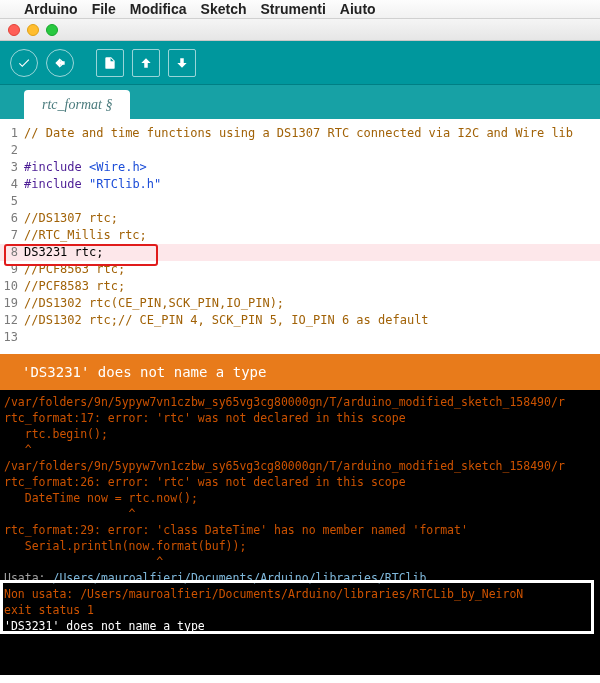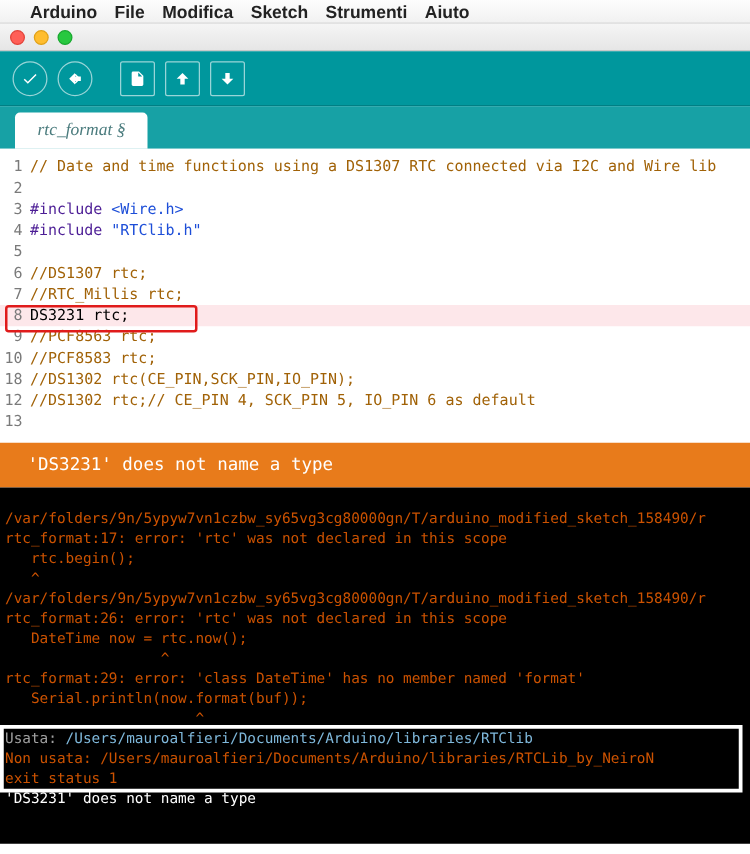--- a/index.html
+++ b/index.html
@@ -20,42 +20,42 @@
   
   
   .toolbar { height:44px; background:#00979d; display:flex; align-items:center; padding:0 10px; gap:8px; border-bottom:1px solid #007f84; }
   .tb-btn { width:28px; height:28px; border:1px solid rgba(255,255,255,0.6); border-radius:50%; display:flex; align-items:center; justify-content:center; background:transparent; }
   .tb-btn svg { fill:#fff; }
   .tb-sq { width:28px; height:28px; border:1px solid rgba(255,255,255,0.6); border-radius:2px; display:flex; align-items:center; justify-content:center; background:transparent; }
   .tb-sq svg { fill:#fff; }
   .tb-gap { width:6px; }
   
   
-  .tabbar { height:34px; background:#17a1a5; display:flex; align-items:flex-end; padding:0 12px; }
+  .tabbar { height:34px; background:#17a1a5; display:flex; align-items:flex-end; padding:0 24px; }
   .tab { background:#fff; padding:7px 18px 6px 18px; border-radius:4px 4px 0 0; font-size:14px; color:#4a7b7d; font-weight:400; font-family:Georgia, serif; font-style:italic; }
   
   
   .editor { background:#fff; font-family:Menlo,Monaco,Consolas,monospace; font-size:12px; padding:6px 0 8px 0; line-height:17px; }
   .row { display:flex; white-space:pre; }
   .row.hl { background:#fde7ea; }
   .gut { width:24px; text-align:right; color:#7a7a7a; padding-right:6px; user-select:none; flex-shrink:0; }
   .hl .gut { color:#7a7a7a; }
   .code { flex:1; color:#000; }
   .cmt { color:#a16207; }      
   .pre { color:#4c1d95; }      
   .str { color:#1d4ed8; }
   
   .codeframe { position:relative; }
   .redbox { position:absolute; border:2px solid #e01b1b; border-radius:3px; }
   
   
   .errbanner { background:#e87b1b; color:#fff; font-family:Menlo,Monaco,Consolas,monospace; font-size:14px; padding:10px 22px; font-weight:400; }
   
   
-  .console { background:#000; color:#cc5200; font-family:Menlo,Monaco,Consolas,monospace; font-size:11.5px; line-height:16px; padding:16px 4px 6px 4px; position:relative; height:285px; }
+  .console { background:#000; color:#cc5200; font-family:Menlo,Monaco,Consolas,monospace; font-size:11.5px; line-height:16px; padding:4px 4px 6px 4px; position:relative; height:285px; }
   .console .ln { white-space:pre; }
   .console .info { color:#a0a0a0; }
   .console .link { color:#7fb8db; }
   .console .w { color:#fff; }
   .whitebox { position:absolute; border:3px solid #fff; }
 </style>
 </head>
 <body>
 
 <div class="menubar">
@@ -113,21 +113,21 @@
       <div class="row"><span class="gut">1</span><span class="code"><span class="cmt">// Date and time functions using a DS1307 RTC connected via I2C and Wire lib</span></span></div>
       <div class="row"><span class="gut">2</span><span class="code"></span></div>
       <div class="row"><span class="gut">3</span><span class="code"><span class="pre">#include </span><span class="str">&lt;Wire.h&gt;</span></span></div>
       <div class="row"><span class="gut">4</span><span class="code"><span class="pre">#include </span><span class="str">"RTClib.h"</span></span></div>
       <div class="row"><span class="gut">5</span><span class="code"></span></div>
       <div class="row"><span class="gut">6</span><span class="code"><span class="cmt">//DS1307 rtc;</span></span></div>
       <div class="row"><span class="gut">7</span><span class="code"><span class="cmt">//RTC_Millis rtc;</span></span></div>
       <div class="row hl"><span class="gut">8</span><span class="code">DS3231 rtc;</span></div>
       <div class="row"><span class="gut">9</span><span class="code"><span class="cmt">//PCF8563 rtc;</span></span></div>
       <div class="row"><span class="gut">10</span><span class="code"><span class="cmt">//PCF8583 rtc;</span></span></div>
-      <div class="row"><span class="gut">18</span><span class="code"><span class="cmt">//DS1302 rtc(CE_PIN,SCK_PIN,IO_PIN);</span></span></div>
+      <div class="row"><span class="gut">19</span><span class="code"><span class="cmt">//DS1302 rtc(CE_PIN,SCK_PIN,IO_PIN);</span></span></div>
       <div class="row"><span class="gut">12</span><span class="code"><span class="cmt">//DS1302 rtc;// CE_PIN 4, SCK_PIN 5, IO_PIN 6 as default</span></span></div>
       <div class="row"><span class="gut">13</span><span class="code"></span></div>
     </div>
   <div class="redbox" style="left:4px; top:125px; width:154px; height:22px;"></div>
 </div>
 
 <div class="errbanner">'DS3231' does not name a type</div>
 
 <div class="console" id="console">
   <div class="whitebox" style="left:0px; top:190px; width:594px; height:54px;"></div>

